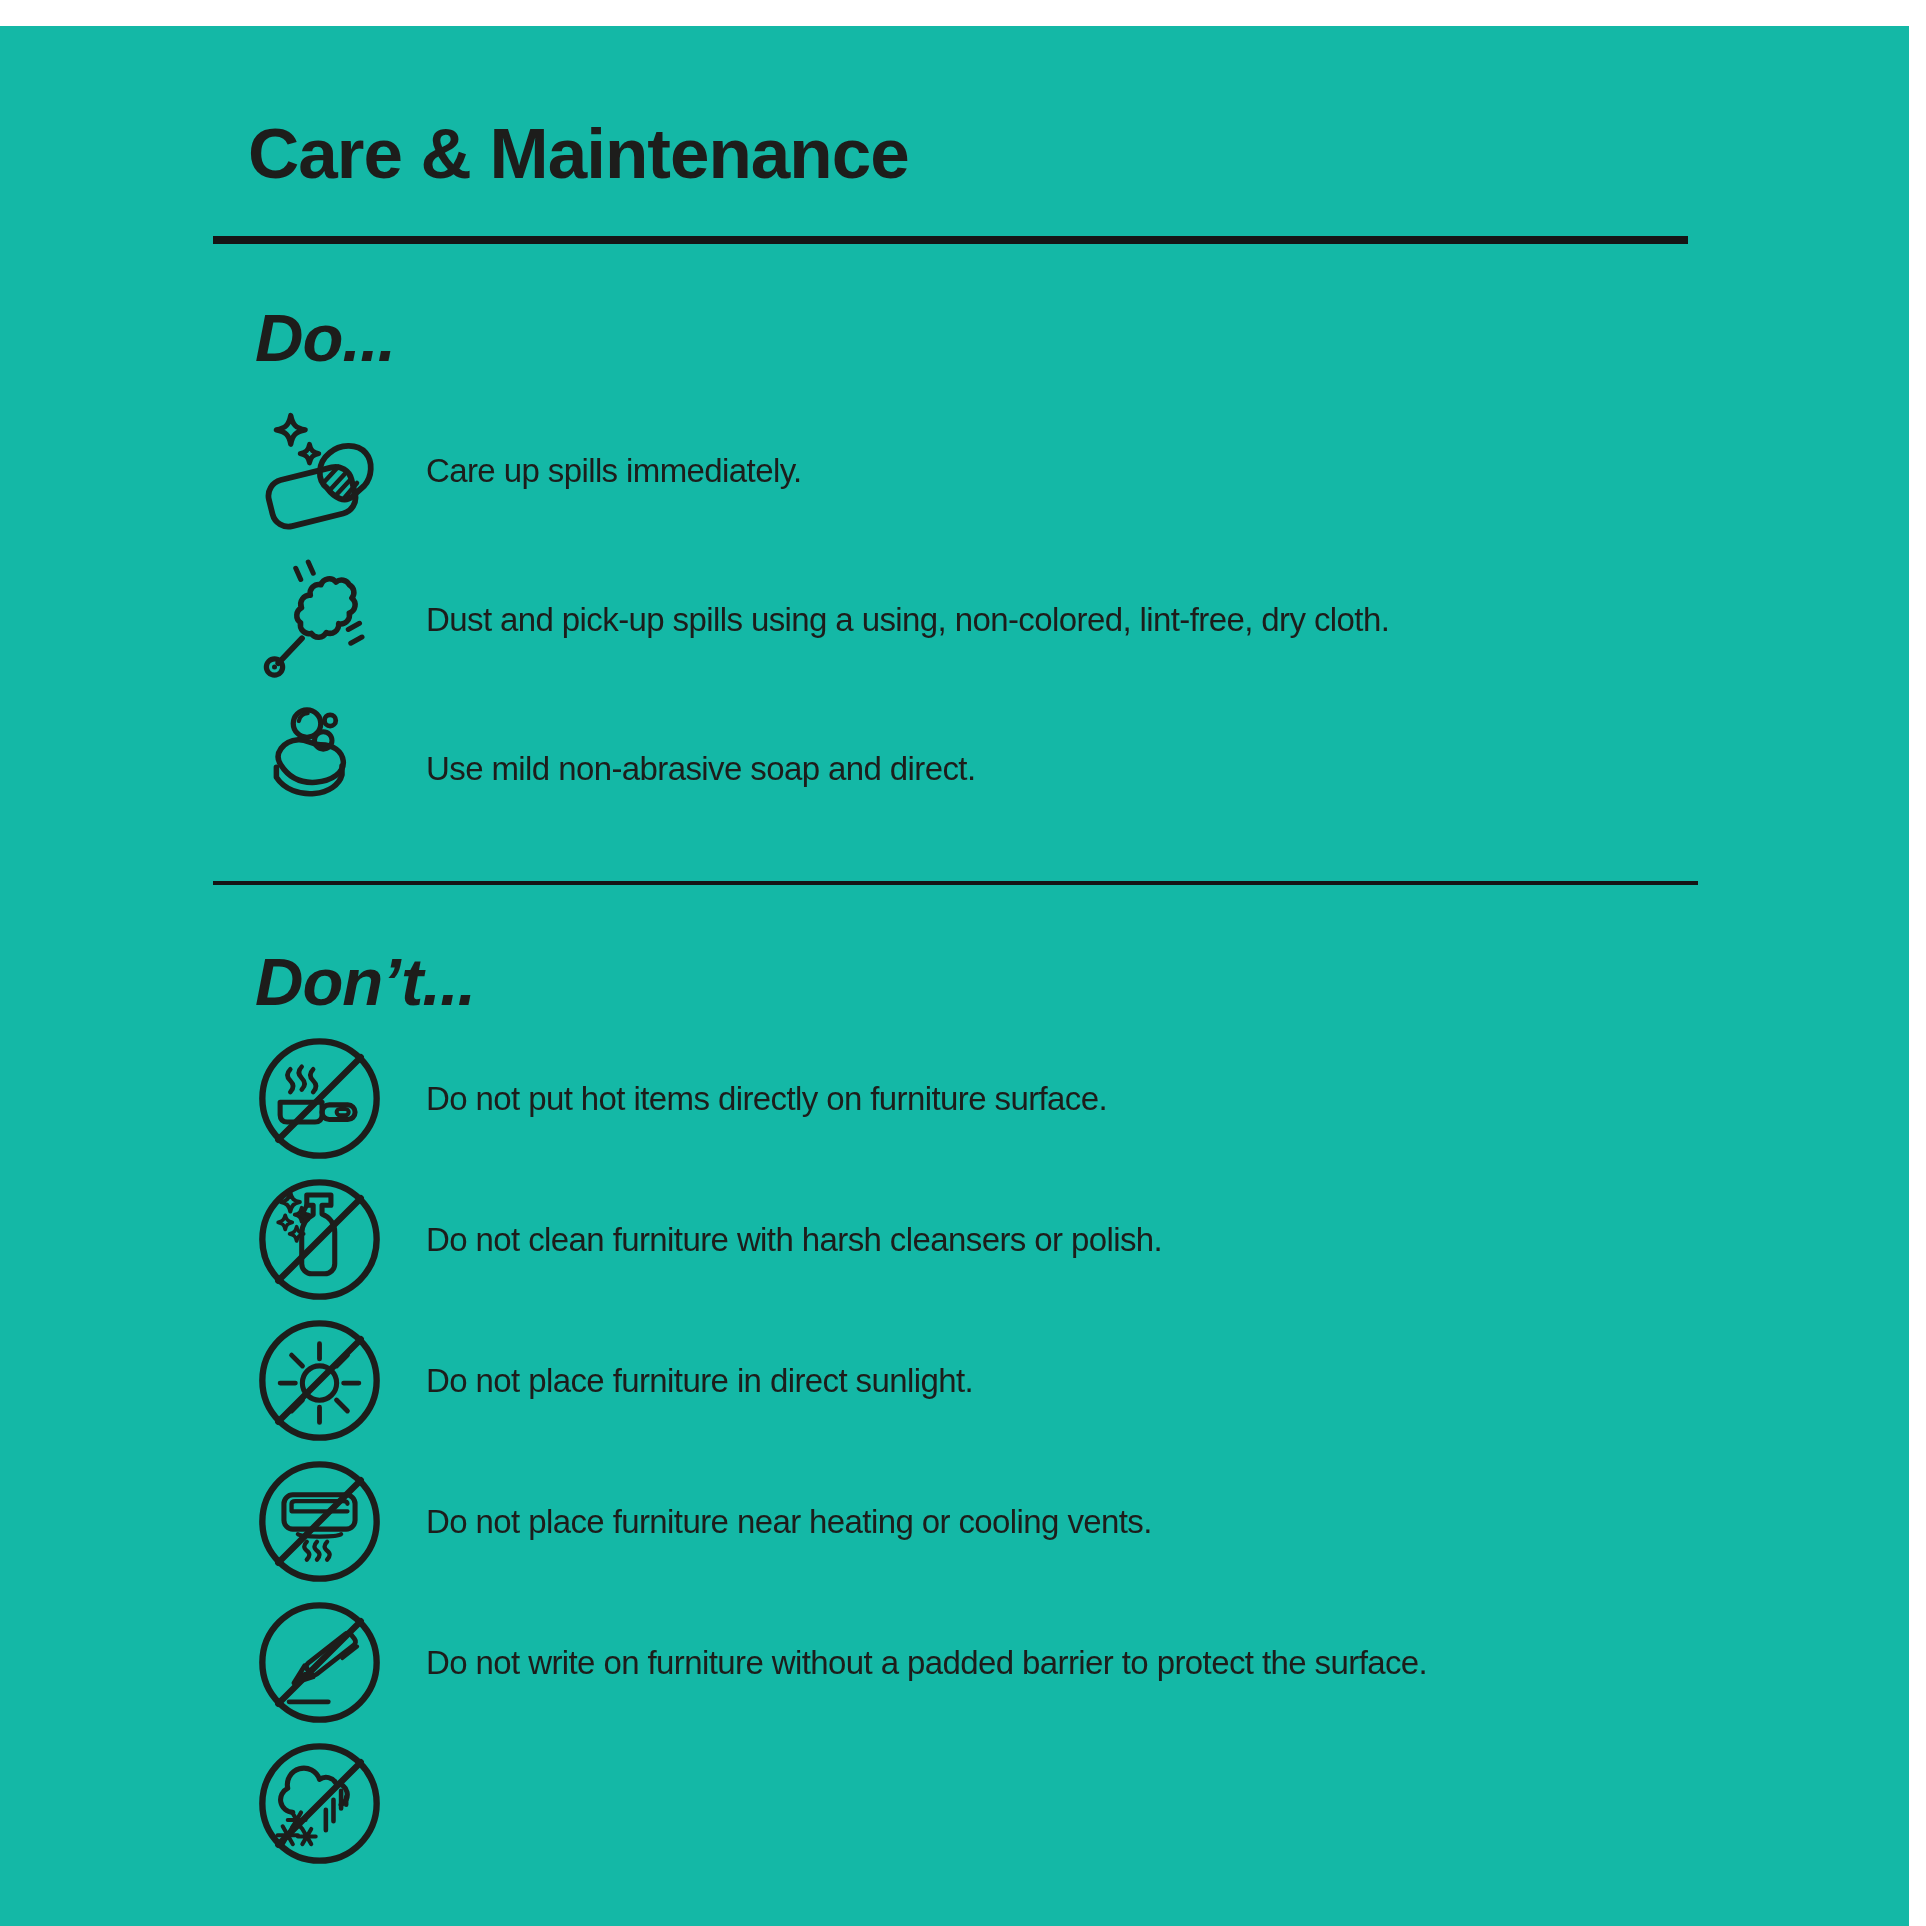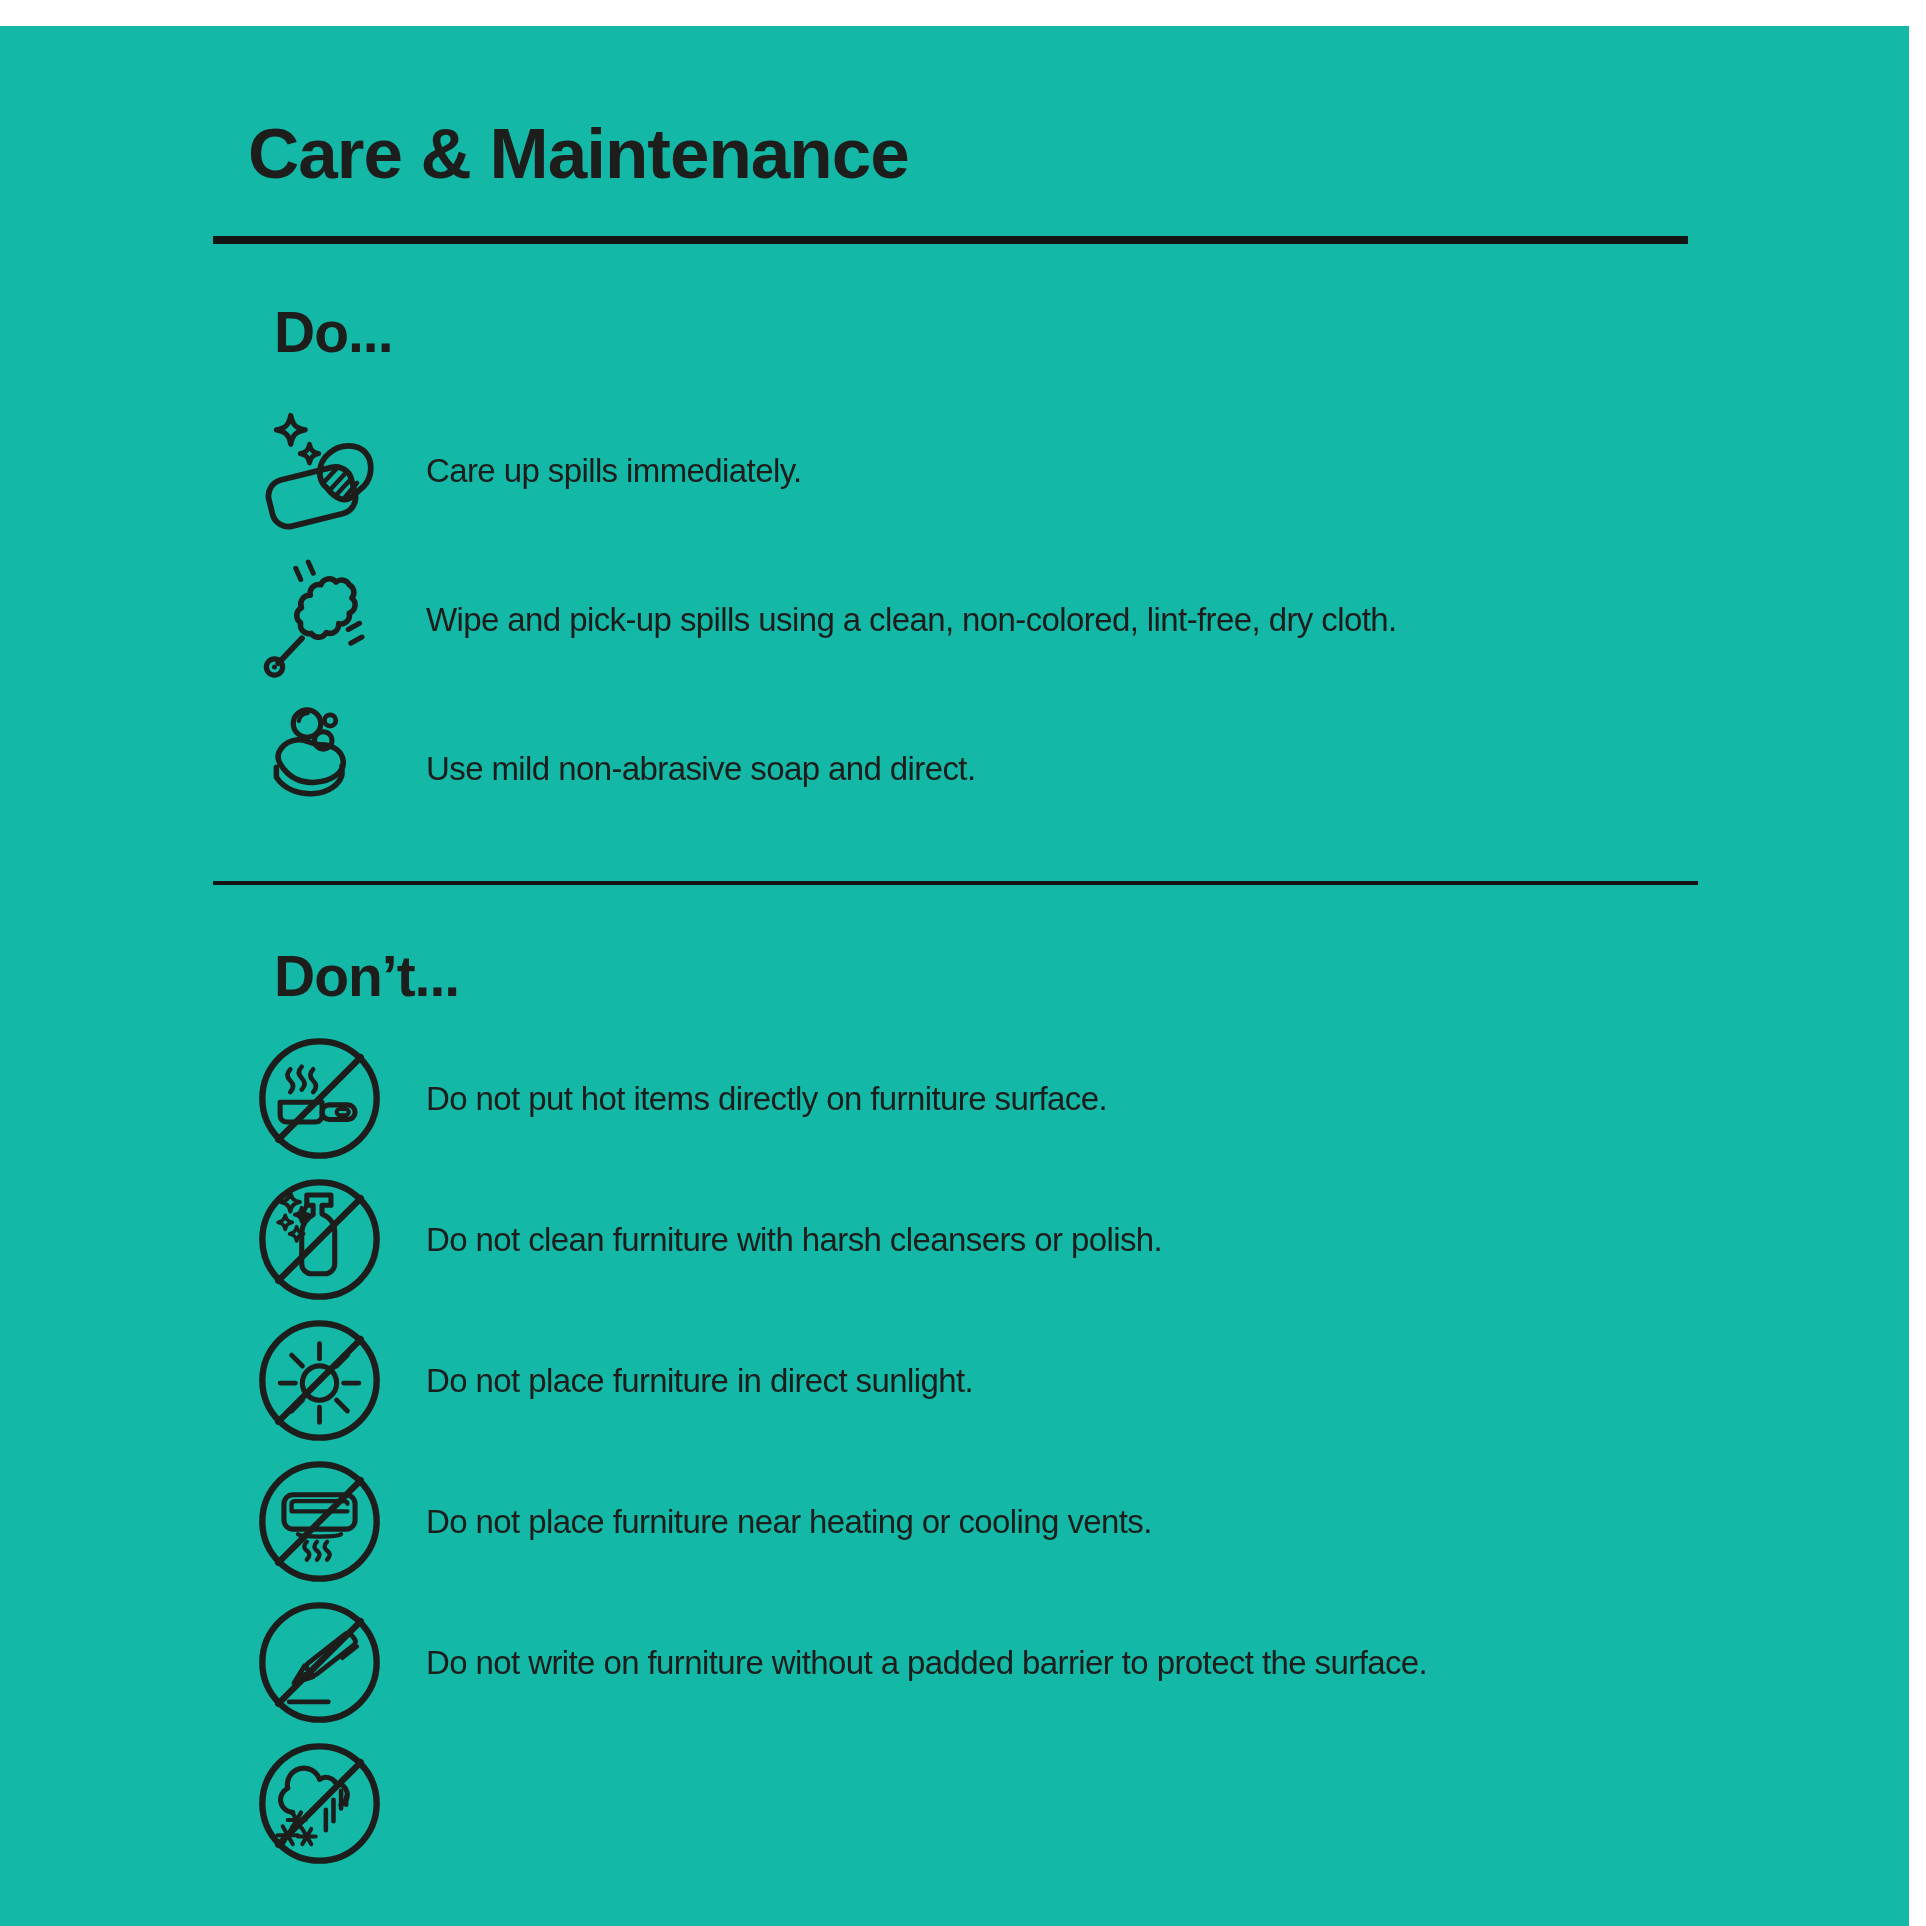--- a/index.html
+++ b/index.html
@@ -14,22 +14,22 @@
     margin-top:26px;
   }
   .title {
     position:absolute; left:248px; top:87px;
     font-size:71px; font-weight:bold; letter-spacing:-1px;
   }
   .rule { position:absolute; background:#151515; }
   .rule-heavy { left:213px; top:210px; width:1475px; height:8px; }
   .rule-thin  { left:213px; top:855px; width:1485px; height:4px; }
   .section-heading {
-    position:absolute; left:274px;
-    font-size:57px; font-weight:bold; letter-spacing:-1px;
+    position:absolute; left:255px;
+    font-size:67px; font-weight:bold; letter-spacing:-1px;font-style:italic;
   }
   .do-heading   { top:273px; }
   .dont-heading { top:917px; }
   .rows { position:absolute; left:213px; width:1604px; }
   .do-rows   { top:370px; }
   .dont-rows { top:1002px; }
   .row { display:flex; align-items:center; }
   .do-rows .row   { height:149px; }
   .dont-rows .row { height:141px;align-items:center; }
   .icon-cell {
@@ -73,21 +73,21 @@
         <svg width="125" height="125" viewBox="0 0 100 100">
           <g transform="translate(54 42) rotate(45)">
             <path class="ic" stroke-width="4.4" d="M0 -28 a7 7 0 0 1 9 6 a7 7 0 0 1 7 10 a7 7 0 0 1 0 12 a7 7 0 0 1 -2 12 a7 7 0 0 1 -8 9 a7 7 0 0 1 -12 0 a7 7 0 0 1 -8 -9 a7 7 0 0 1 -2 -12 a7 7 0 0 1 0 -12 a7 7 0 0 1 7 -10 a7 7 0 0 1 9 -6 Z"></path>
           </g>
           <path class="ic" stroke-width="4.6" d="M17 85 L36 65"></path>
           <circle class="ic" stroke-width="4.2" cx="14" cy="88" r="6.5"></circle>
           <circle cx="14" cy="88" r="2" fill="#1d1d1b"></circle>
           <path class="ic" stroke-width="4" d="M31 9 L35 18 M41 4 L45 13 M82 53 L73 58 M84 64 L75 69"></path>
         </svg>
       </span>
-      <span class="item-text">Wipe and pick-up spills using a clean, non-colored, lint-free, dry cloth.</span>
+      <span class="item-text">Dust and pick-up spills using a using, non-colored, lint-free, dry cloth.</span>
     </div>
 
     <div class="row">
       <span class="icon-cell">
         <svg width="125" height="125" viewBox="0 0 100 100">
           <path class="ic" stroke-width="4.4" d="M19 47 C13 38 21 28 33 27 C40 26.5 43 31 51 31 C61 31 68 36 69 44 C70 53 60 60 47 61 C33 62 24 55 19 47 Z"></path>
           <path class="ic" stroke-width="4.4" d="M15.5 49 L15.5 57 C22 67 34 71 46 70 C57 69 66 63 68 55 L68 48"></path>
           <circle class="ic" stroke-width="4.2" cx="40" cy="14" r="11"></circle>
           <path class="ic" stroke-width="3.4" d="M33.5 12 A7.5 7.5 0 0 1 40.5 5.8"></path>
           <circle class="ic" stroke-width="3.8" cx="58.5" cy="11.5" r="4.5"></circle>

